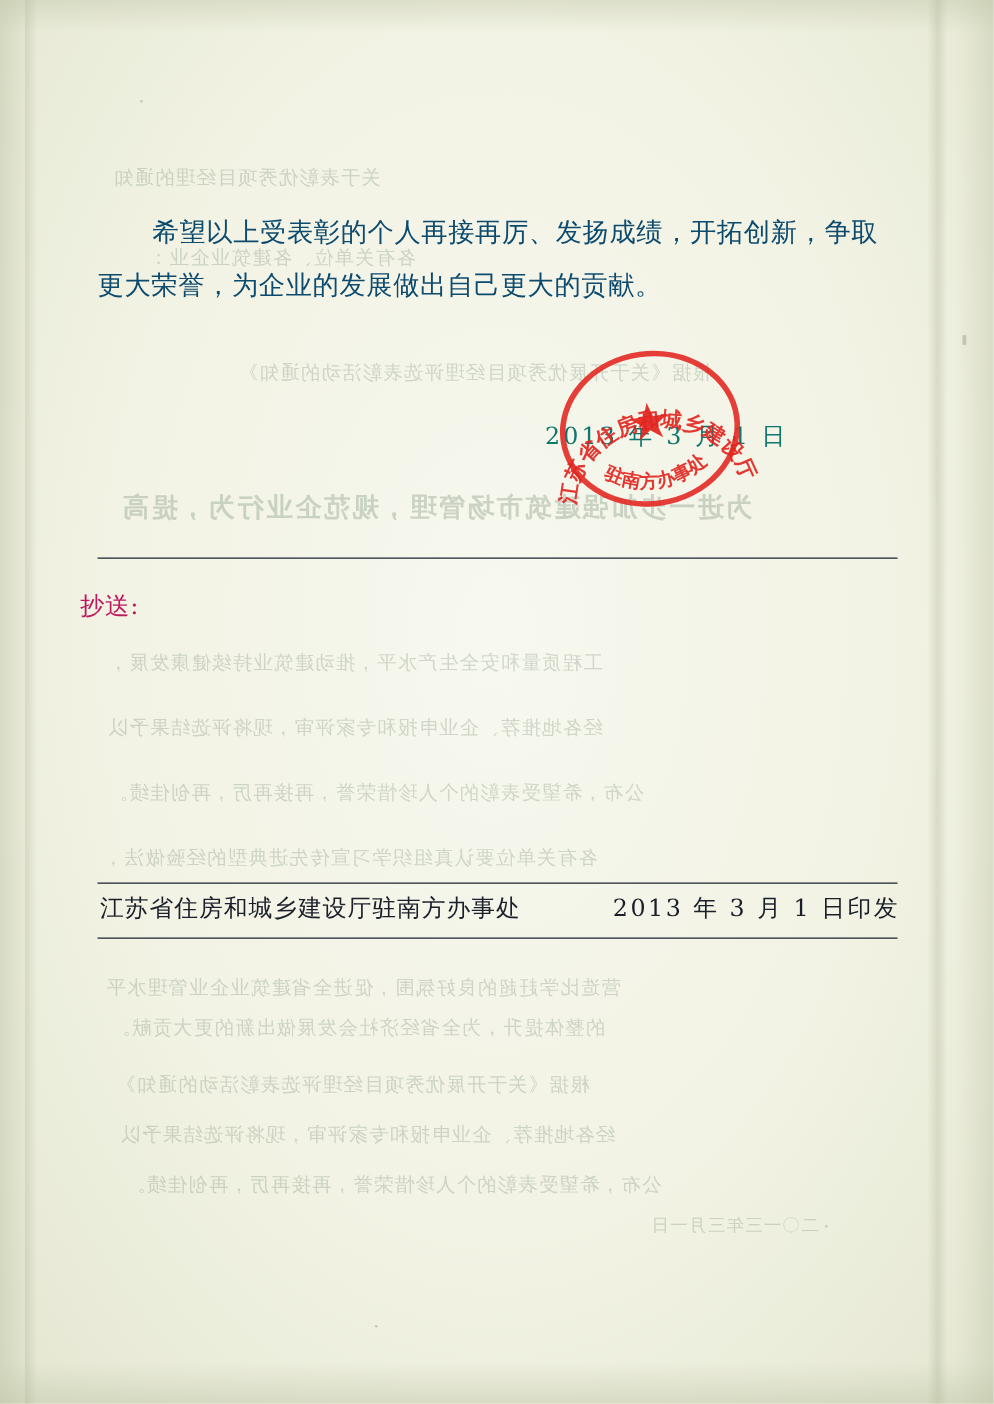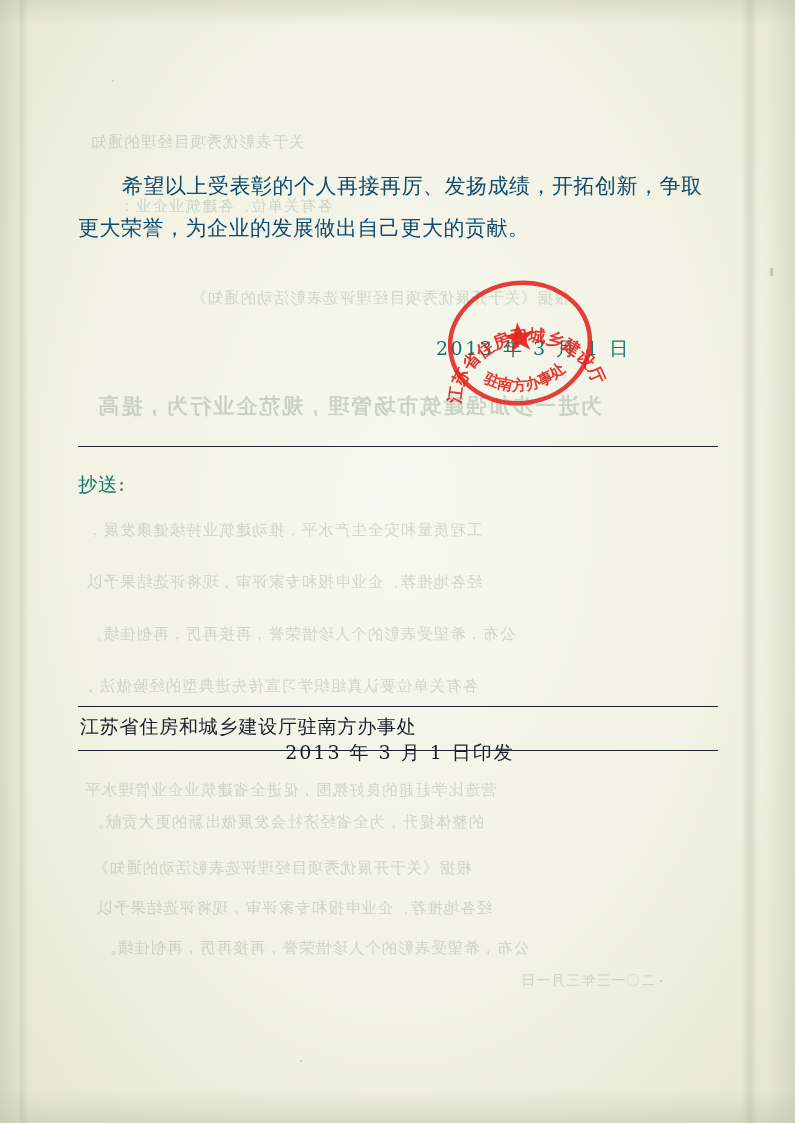--- a/index.html
+++ b/index.html
@@ -118,26 +118,26 @@
     width: 640px;
     border-top: 1.6px solid #1d2330;
   }
   .rule.r1 { top: 446px; }
   .rule.r2 { top: 706px; }
   .rule.r3 { top: 750px; }
 
   
   .cc {
     position: absolute;
-    left: 78px;
+    left: 64px;
     top: 464px;
     width: 642px;
     font-size: 19.5px;
     line-height: 42.5px;
-    color: #0f766e;
+    color: #be185d;
     letter-spacing: 0.6px;
   }
   .cc-label {
     float: left;
     width: 78px;
   }
   .cc-body {
     margin-left: 78px;
     text-align: justify;
   }
@@ -146,21 +146,20 @@
   .footer {
     position: absolute;
     left: 80px;
     top: 714px;
     width: 640px;
     display: flex;
     justify-content: space-between;
     font-size: 19px;
     color: #1b1f2a;
     letter-spacing: 0.8px;
-    flex-direction: column;
   }
   .footer .f-date { letter-spacing: 2px; text-align: center; }
 
   
   .speck {
     position: absolute;
     background: rgba(120,130,110,0.35);
     border-radius: 50%;
     pointer-events: none;
   }

